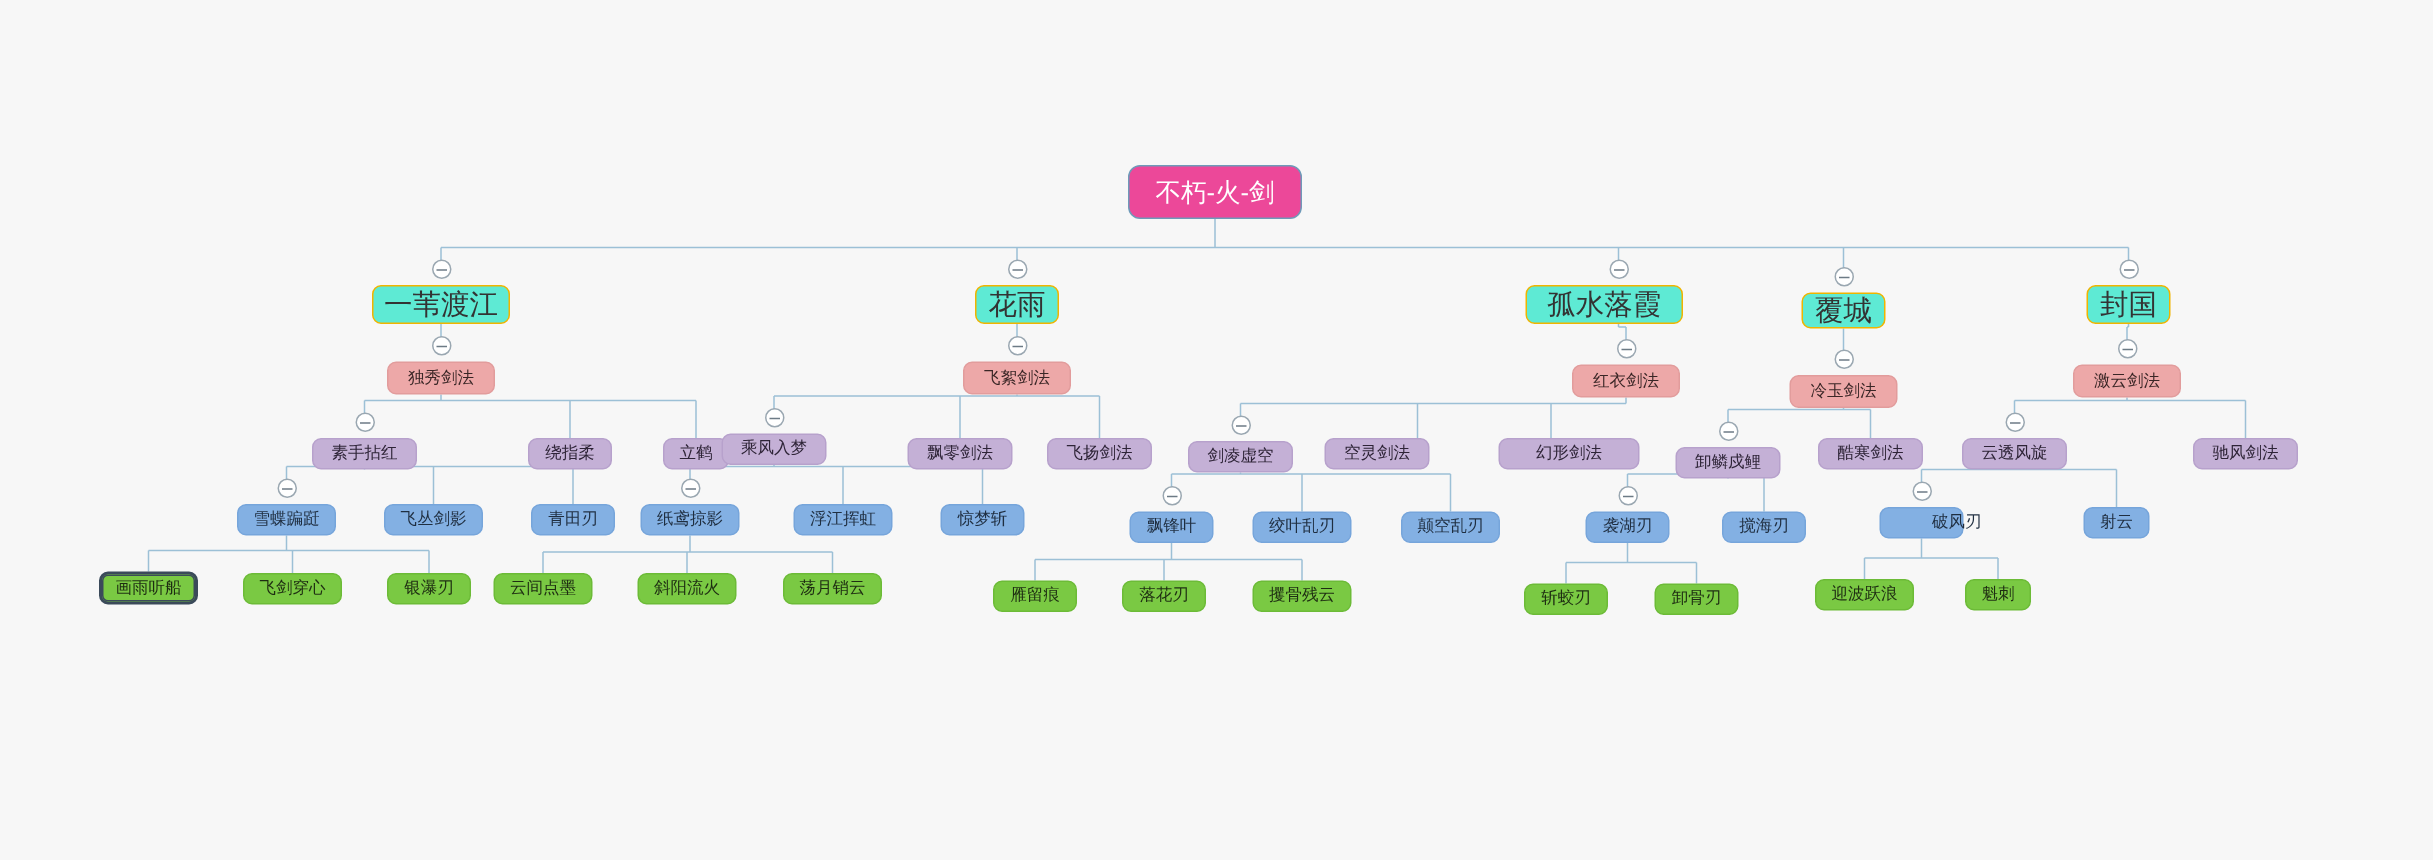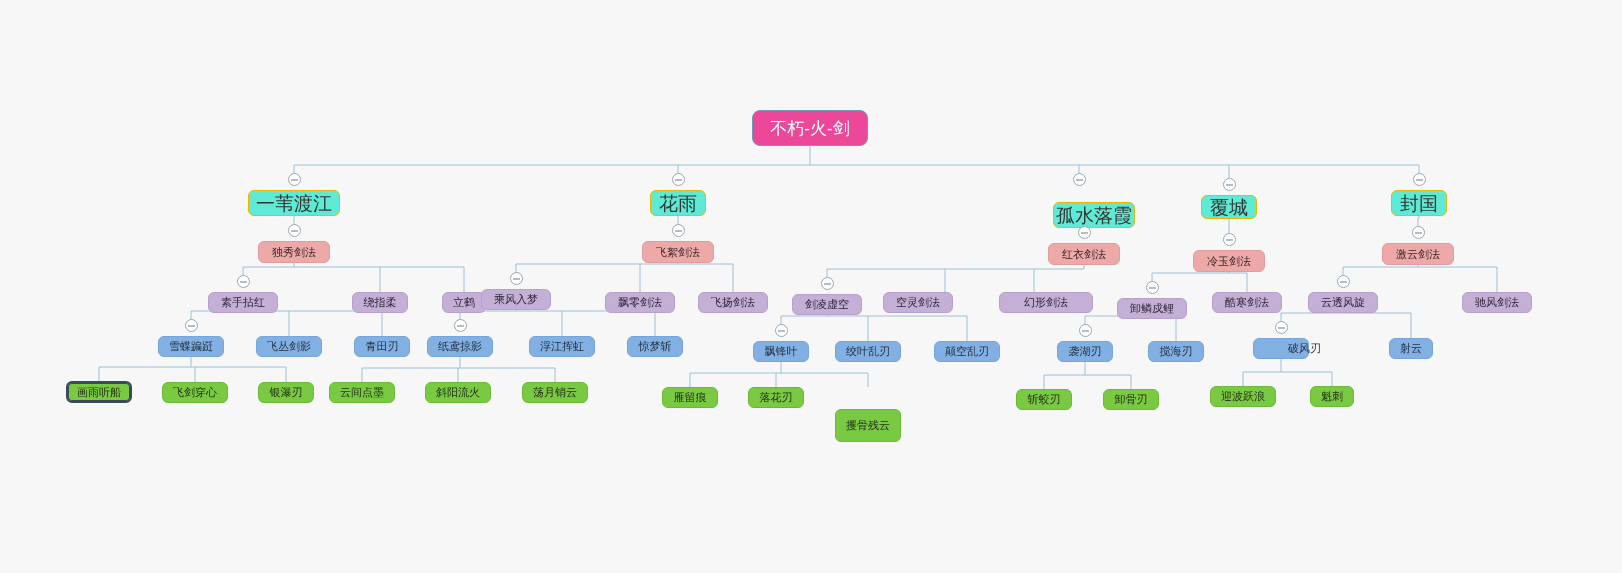--- a/index.html
+++ b/index.html
@@ -73,21 +73,21 @@
       <path d="M781 362 L781 373 M690 373 L868 373 M690 373 L690 387 M776 373 L776 387 M868 373 L868 387" fill="none" stroke="#9cc0d6" stroke-width="1"></path>
       <path d="M1085 362 L1085 375 M1044 375 L1131 375 M1044 375 L1044 389 M1131 375 L1131 389" fill="none" stroke="#9cc0d6" stroke-width="1"></path>
       <path d="M1281 359 L1281 372 M1243 372 L1332 372 M1243 372 L1243 386 M1332 372 L1332 386" fill="none" stroke="#9cc0d6" stroke-width="1"></path>
     </svg>
   <div id="node-layer">
       <div class="node root" style="left: 752px; top: 110px; width: 116px; height: 36px;">不朽-火-剑</div>
       <div class="node lvl2" style="left: 248px; top: 190px; width: 92px; height: 26px;">一苇渡江</div>
       <div class="toggle" style="left: 287.5px; top: 173px;"></div>
       <div class="node lvl2" style="left: 650px; top: 190px; width: 56px; height: 26px;">花雨</div>
       <div class="toggle" style="left: 671.5px; top: 173px;"></div>
-      <div class="node lvl2" style="left: 1053px; top: 190px; width: 82px; height: 26px; margin-top: 12px;">孤水落霞</div>
+      <div class="node lvl2" style="left: 1017px; top: 190px; width: 105px; height: 26px;">孤水落霞</div>
       <div class="toggle" style="left: 1072.5px; top: 173px;"></div>
       <div class="node lvl2" style="left: 1201px; top: 195px; width: 56px; height: 24px;">覆城</div>
       <div class="toggle" style="left: 1222.5px; top: 178px;"></div>
       <div class="node lvl2" style="left: 1391px; top: 190px; width: 56px; height: 26px;">封国</div>
       <div class="toggle" style="left: 1412.5px; top: 173px;"></div>
       <div class="node lvl3" style="left: 258px; top: 241px; width: 72px; height: 22px;">独秀剑法</div>
       <div class="toggle" style="left: 287.5px; top: 224px;"></div>
       <div class="node lvl3" style="left: 642px; top: 241px; width: 72px; height: 22px;">飞絮剑法</div>
       <div class="toggle" style="left: 671.5px; top: 224px;"></div>
       <div class="node lvl3" style="left: 1048px; top: 243px; width: 72px; height: 22px;">红衣剑法</div>
@@ -133,19 +133,19 @@
       <div class="toggle" style="left: 1274.5px; top: 321px;"></div>
       <div class="node lvl5" style="left: 1389px; top: 338px; width: 44px; height: 21px;">射云</div>
       <div class="node lvl6 selected" style="left: 66px; top: 381px; width: 66px; height: 22px;">画雨听船</div>
       <div class="node lvl6" style="left: 162px; top: 382px; width: 66px; height: 21px;">飞剑穿心</div>
       <div class="node lvl6" style="left: 258px; top: 382px; width: 56px; height: 21px;">银瀑刃</div>
       <div class="node lvl6" style="left: 329px; top: 382px; width: 66px; height: 21px;">云间点墨</div>
       <div class="node lvl6" style="left: 425px; top: 382px; width: 66px; height: 21px;">斜阳流火</div>
       <div class="node lvl6" style="left: 522px; top: 382px; width: 66px; height: 21px;">荡月销云</div>
       <div class="node lvl6" style="left: 662px; top: 387px; width: 56px; height: 21px;">雁留痕</div>
       <div class="node lvl6" style="left: 748px; top: 387px; width: 56px; height: 21px;">落花刃</div>
-      <div class="node lvl6" style="left: 835px; top: 387px; width: 66px; height: 33px; margin-top: 22px;">攫骨残云</div>
+      <div class="node lvl6" style="left: 835px; top: 387px; width: 66px; height: 21px;">攫骨残云</div>
       <div class="node lvl6" style="left: 1016px; top: 389px; width: 56px; height: 21px;">斩蛟刃</div>
       <div class="node lvl6" style="left: 1103px; top: 389px; width: 56px; height: 21px;">卸骨刃</div>
       <div class="node lvl6" style="left: 1210px; top: 386px; width: 66px; height: 21px;">迎波跃浪</div>
       <div class="node lvl6" style="left: 1310px; top: 386px; width: 44px; height: 21px;">魁刺</div>
     </div>
 </div>
 
 </body></html>

